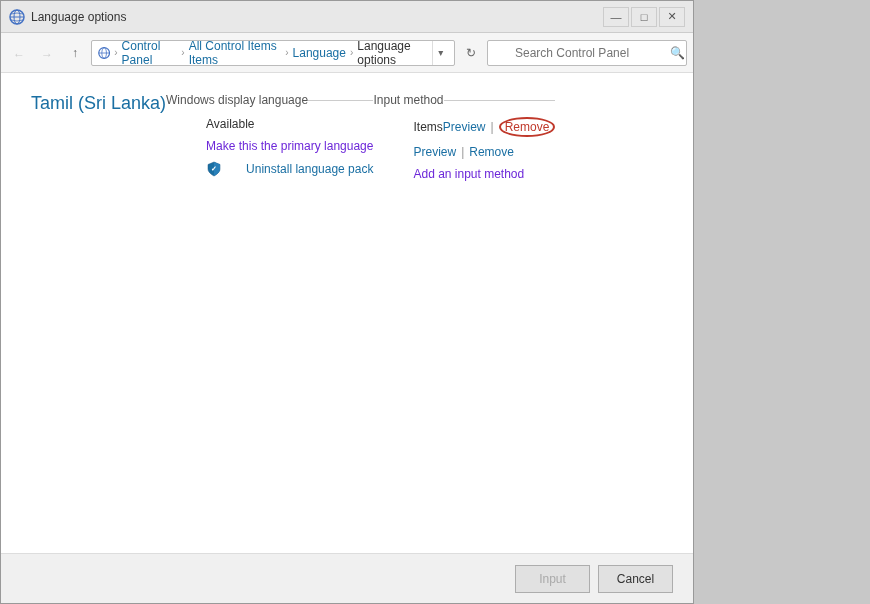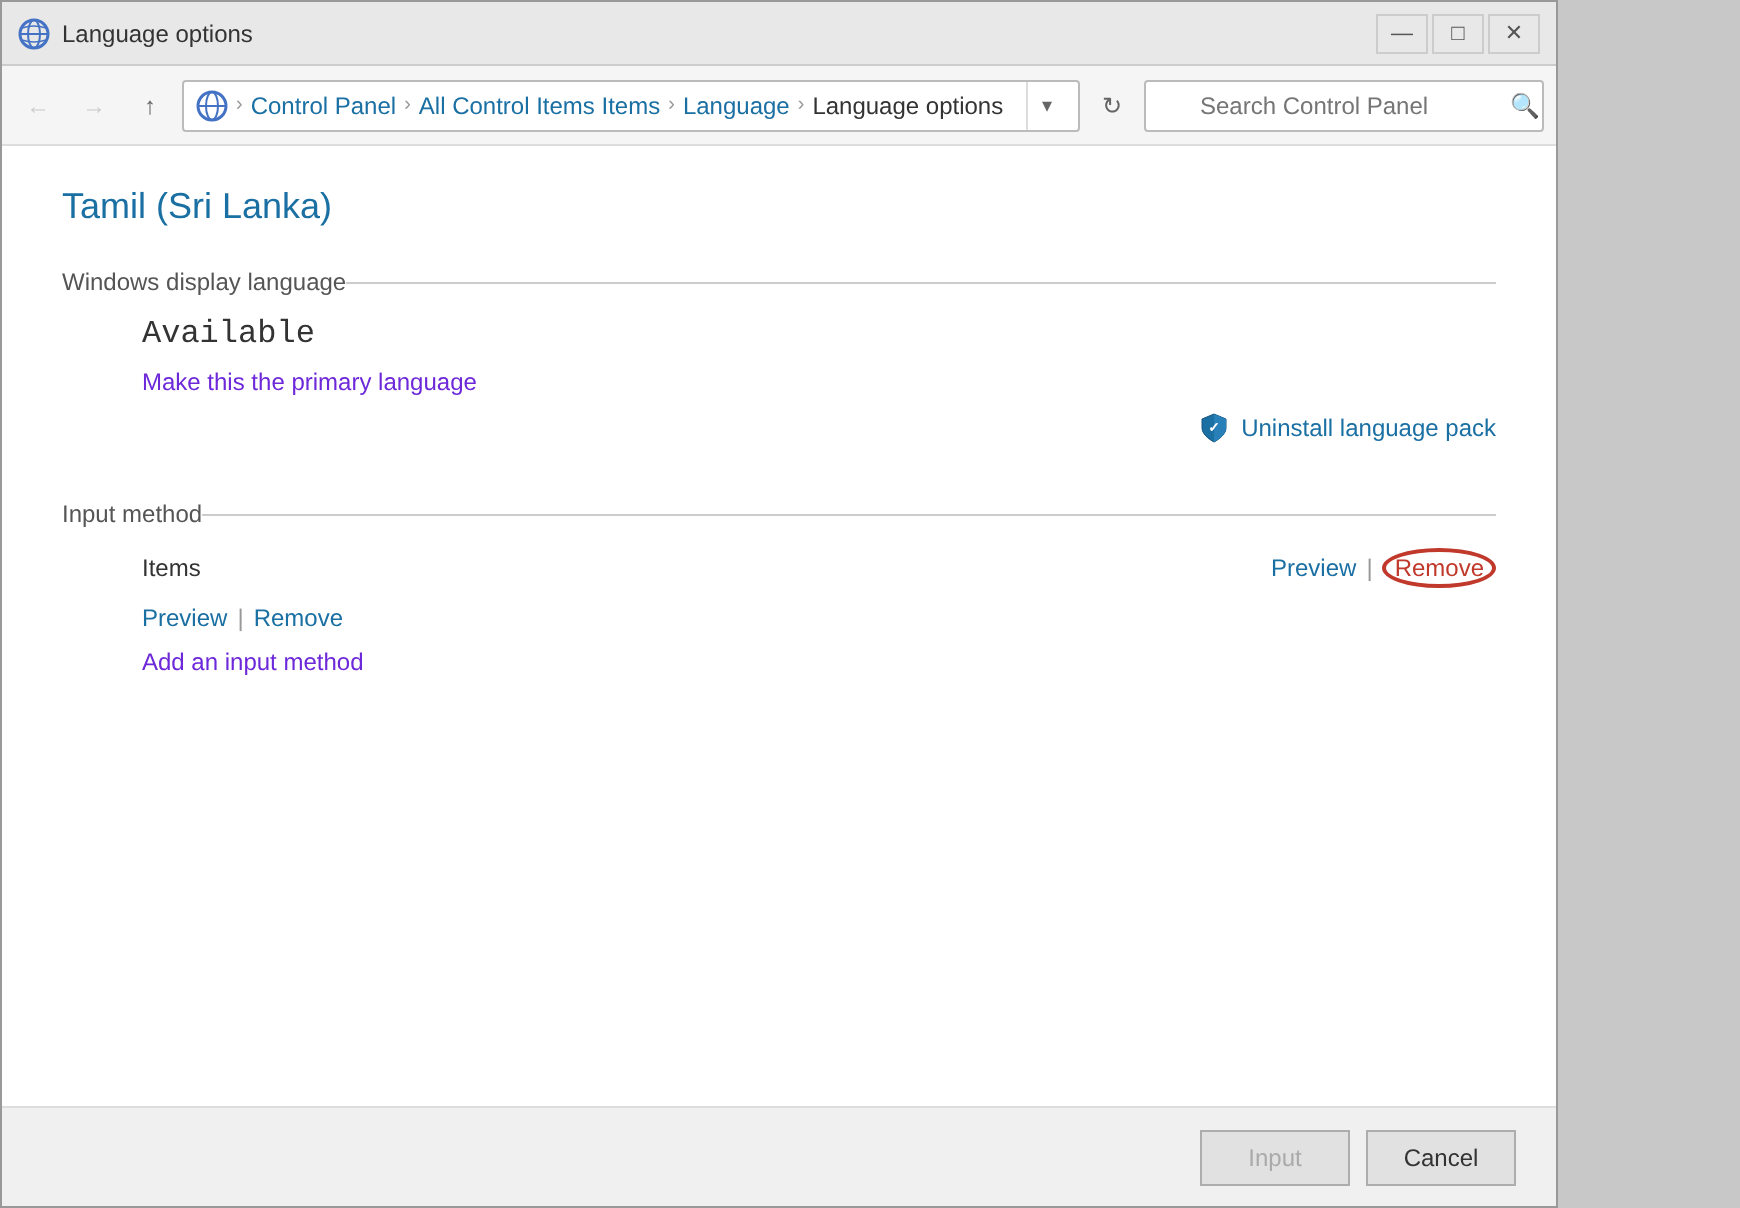--- a/index.html
+++ b/index.html
@@ -5,21 +5,21 @@
     * { box-sizing: border-box; margin: 0; padding: 0; }
     body {
       font-family: 'Segoe UI', Tahoma, Geneva, Verdana, sans-serif;
       font-size: 12px;
       background: #c8c8c8;
       width: 870px;
       height: 604px;
       overflow: hidden;
     }
     .window {
-      width: 779px;
+      width: 694px;
       height: 604px;
       background: #f0f0f0;
       border: 1px solid #999;
       display: flex;
       flex-direction: column;
     }
     .title-bar {
       background: #e8e8e8;
       height: 32px;
       display: flex;
@@ -153,21 +153,20 @@
     .search-icon-span {
       color: #666;
       font-size: 12px;
     }
     .content-area {
       flex: 1;
       background: white;
       padding: 20px 30px;
       overflow-y: auto;
       display: flex;
-      flex-direction: column;
     }
     .page-title {
       color: #1a6fa3;
       font-size: 18px;
       font-weight: 300;
       margin-bottom: 20px;
     }
     .section {
       margin-bottom: 20px;
     }
@@ -184,40 +183,38 @@
     }
     .section-line {
       flex: 1;
       height: 1px;
       background: #ccc;
     }
     .section-content {
       padding-left: 40px;
     }
     .status-text {
-      font-size: 16px;
+      font-size: 12px;
       color: #333;
       margin-bottom: 8px;
-      font-family: Liberation Mono, monospace;
     }
     .action-link {
       color: #6d28d9;
       cursor: pointer;
       font-size: 12px;
       text-decoration: none;
       display: inline-block;
       margin-bottom: 8px;
     }
     .shield-link {
       display: flex;
       align-items: center;
-      gap: 6px;
+      gap: 24px;
       cursor: pointer;
       margin-bottom: 8px;
-      justify-content: flex-end;
     }
     .shield-icon {
       width: 16px;
       height: 16px;
     }
     .shield-text {
       color: #1a6fa3;
       font-size: 12px;
       text-decoration: none;
     }

